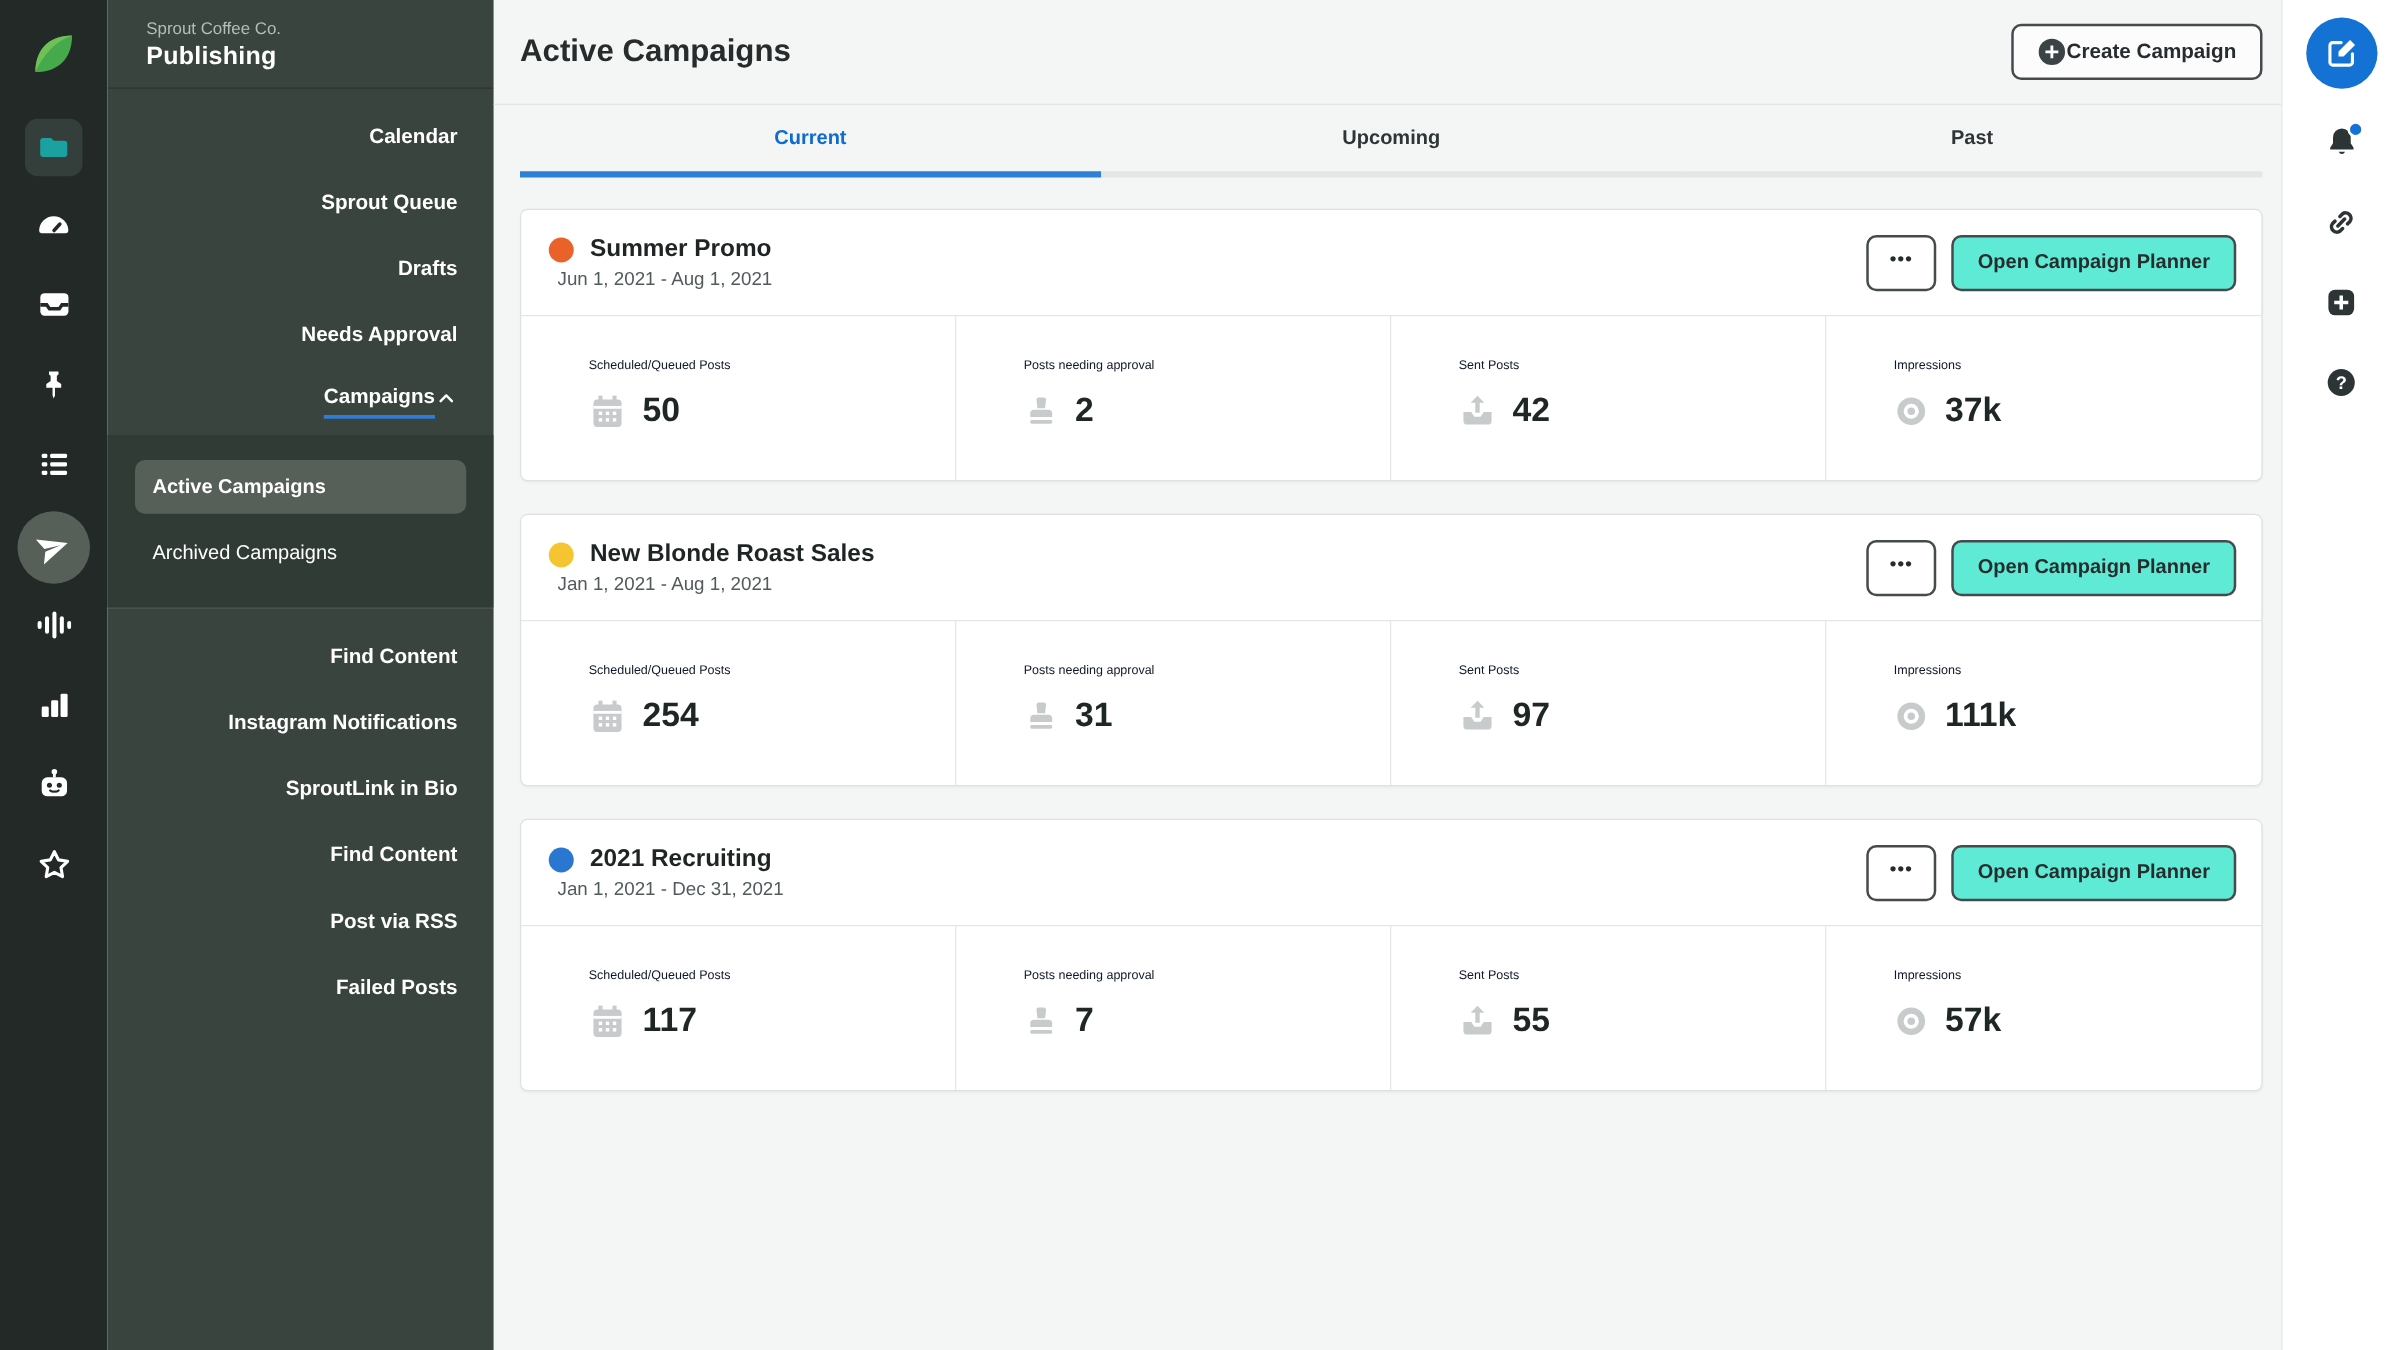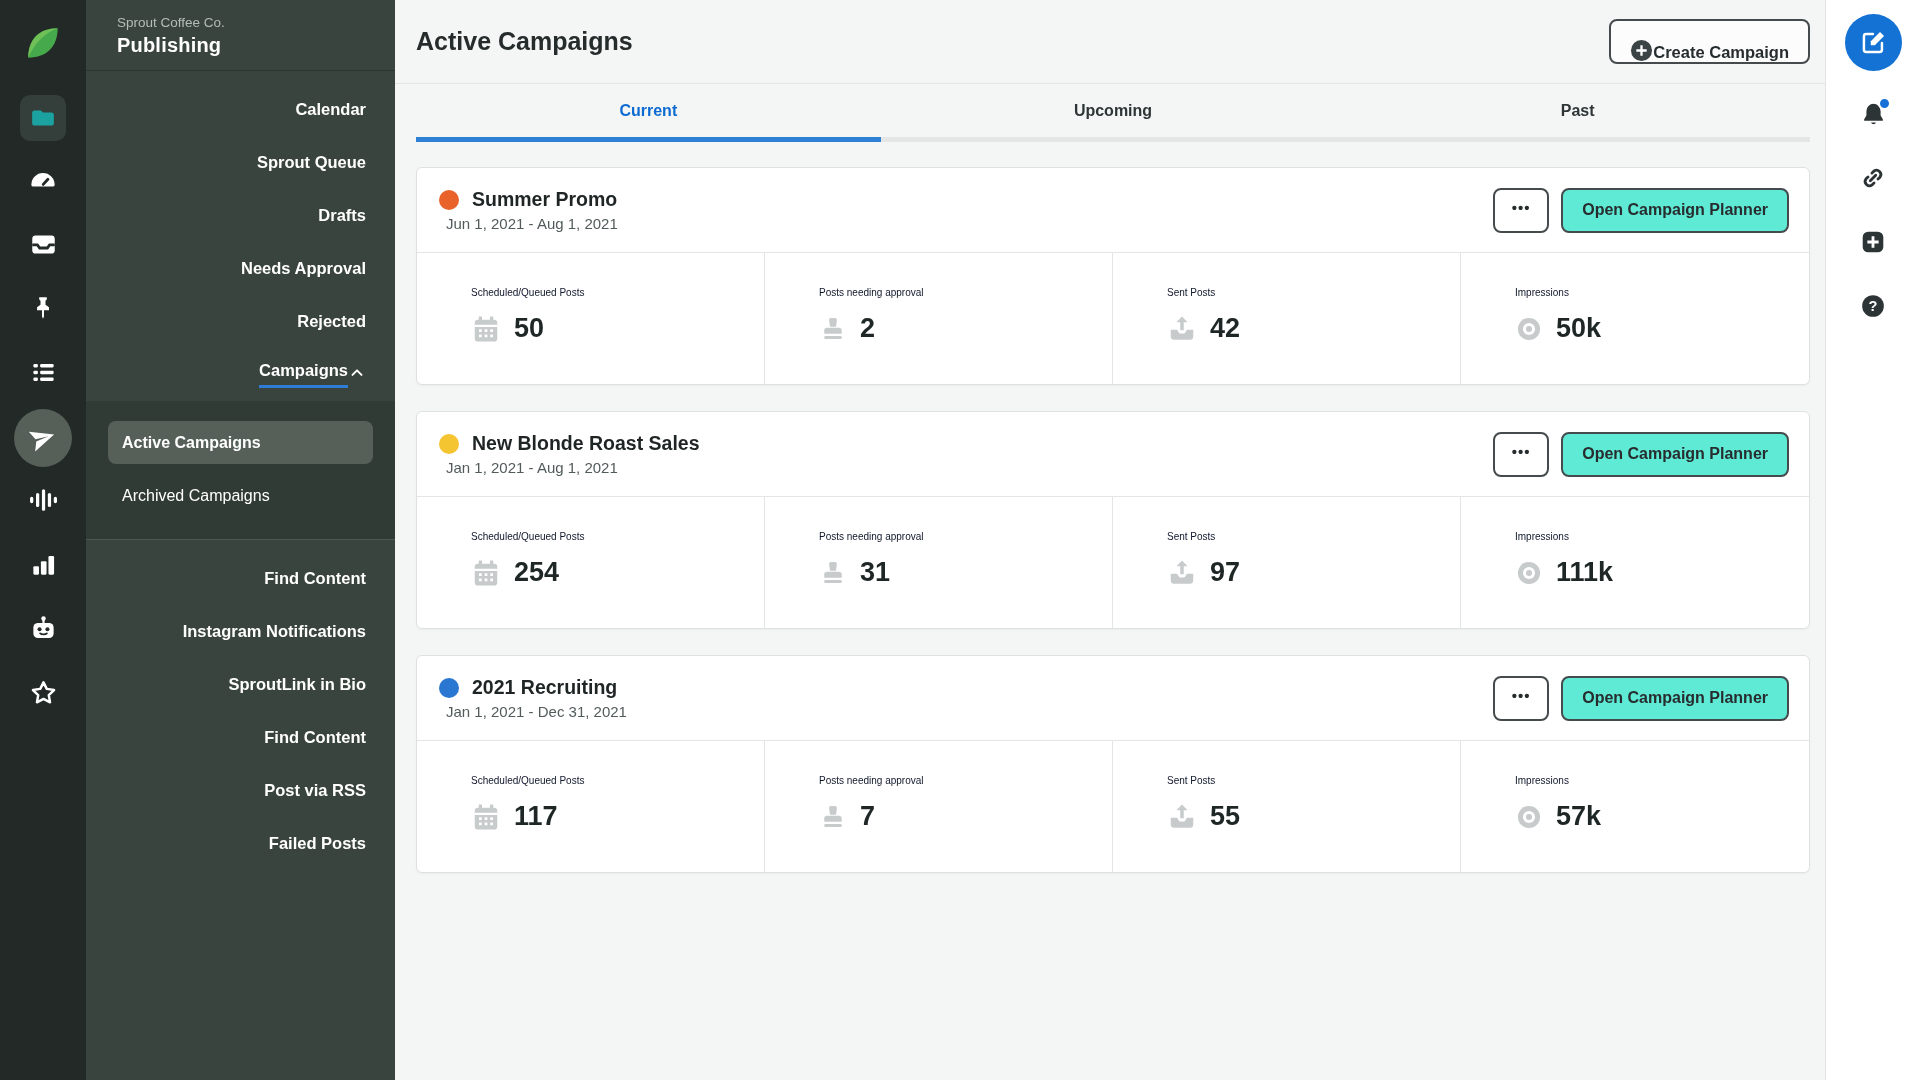--- a/index.html
+++ b/index.html
@@ -27,21 +27,21 @@
   .sb-subitem { height:43px; margin:0 22px; padding:0 14px; display:flex; align-items:center; border-radius:8px; font-size:16px; font-weight:400; cursor:pointer; }
   .sb-subitem.active { background:#566059; font-weight:700; }
   .sb-subitem + .sb-subitem { margin-top:10px; }
   .sb-divider { height:1px; background:rgba(255,255,255,.10); }
   .sb-lower { padding-top:12px; }
 
   
   .main { flex:1; min-width:0; background:#f4f5f5; display:flex; flex-direction:column; }
   .main-header { height:84px; flex-shrink:0; display:flex; align-items:center; justify-content:space-between; padding:0 15px 0 21px; border-bottom:1px solid #e3e5e5; }
   .page-title { font-size:25px; font-weight:700; color:#262b2b; }
-  .create-btn { display:flex; align-items:flex-end; height:45px; padding:0 19px; background:#fcfcfc; border:2px solid #454b4c; border-radius:8px; font-size:16.5px; font-weight:600; color:#272d2e; }
+  .create-btn { display:flex; align-items:center; height:45px; padding:0 19px; background:#fcfcfc; border:2px solid #454b4c; border-radius:8px; font-size:16.5px; font-weight:600; color:#272d2e; }
 
   .tabs { display:flex; height:58px; flex-shrink:0; margin:0 15px 0 21px; }
   .tab { flex:1; display:flex; align-items:center; justify-content:center; font-size:16px; font-weight:600; color:#2e3536; border-bottom:5px solid #e4e6e6; cursor:pointer; }
   .tab.active { color:#0d6bd2; border-bottom-color:#2e80d5; }
 
   .content { padding:25px 15px 0 21px; overflow:hidden; }
   .card { background:#fff; border:1px solid #dfe1e1; border-radius:6px; margin-bottom:26px; box-shadow:0 1px 2px rgba(0,0,0,.04); }
   .card-header { display:flex; align-items:center; justify-content:space-between; height:84px; padding:0 20px 0 22px; }
   .title-row { display:flex; align-items:center; gap:13px; }
   .dot { width:20px; height:20px; border-radius:50%; flex-shrink:0; }
@@ -187,23 +187,20 @@
       </div>
     <div class="sb-item">
         <span>Sprout Queue</span>
       </div>
     <div class="sb-item">
         <span>Drafts</span>
       </div>
     <div class="sb-item">
         <span>Needs Approval</span>
       </div>
-    <div class="sb-item">
-        <span>Rejected</span>
-      </div>
 
     <div class="sb-item">
       <span class="underlined">Campaigns</span>
       <span>
         <svg width="18" height="18" viewBox="0 0 24 24">
             <path d="M6 14.5l6-6 6 6" fill="none" stroke="#fff" stroke-width="2.6" stroke-linecap="round" stroke-linejoin="round"></path>
           </svg>
       </span>
     </div>
 
@@ -333,21 +330,21 @@
         <div class="stat-cell">
           <div class="stat-label">Impressions</div>
           <div class="stat-value-row">
             <span class="stat-icon">
                 <svg width="28" height="28" viewBox="0 0 24 24">
                   <circle cx="12" cy="12" r="9.5" fill="currentColor"></circle>
                   <circle cx="12" cy="12" r="5.2" fill="#fff"></circle>
                   <circle cx="12" cy="12" r="2.6" fill="currentColor"></circle>
                 </svg>
               </span>
-            <span class="stat-value">50k</span>
+            <span class="stat-value">37k</span>
           </div>
         </div>
       </div>
     </section>
 
     <section class="card">
       <div class="card-header">
         <div>
           <div class="title-row">
             <span class="dot" style="background: rgb(245, 196, 49);"></span>

